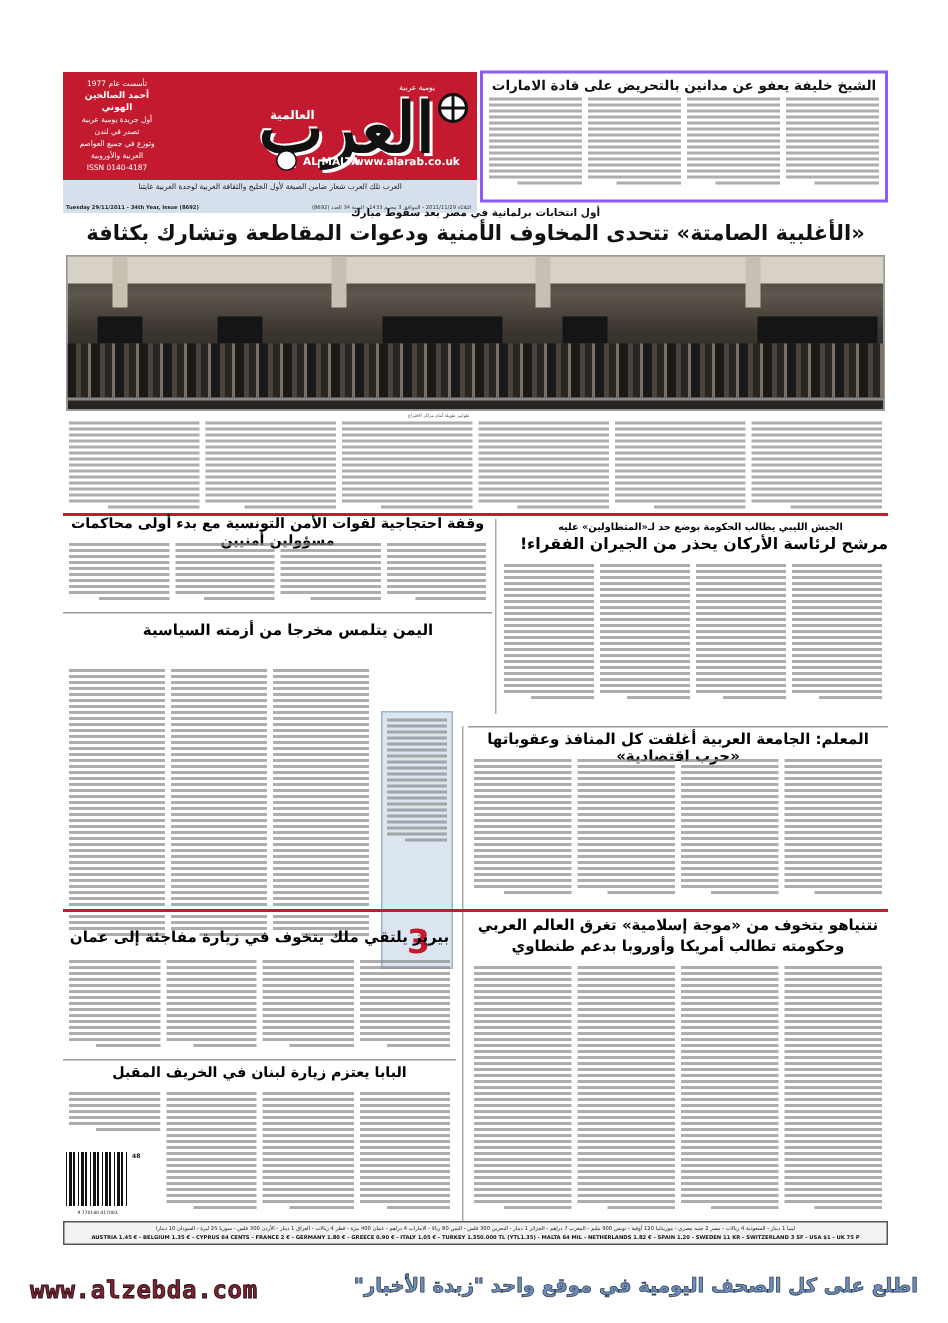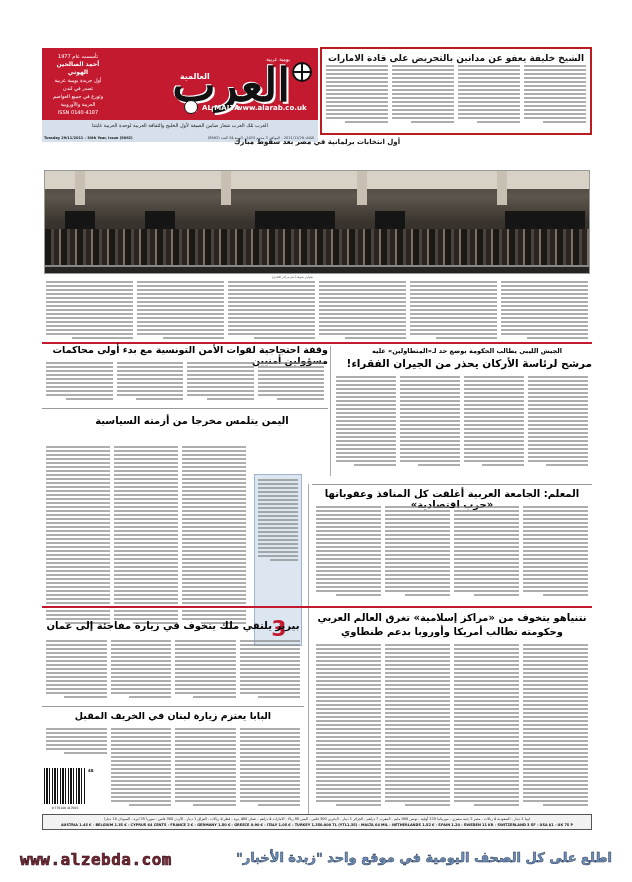--- a/index.html
+++ b/index.html
@@ -23,21 +23,21 @@
   .logo-alarab-latin { position: absolute; left: 60px; top: 50px; font-size: 7px; color: #fff; font-weight: bold; }
   .logo-url { position: absolute; left: 94px; top: 50px; font-size: 7px; color: #fff; font-weight: bold; }
   .logo-circle { position: absolute; left: 42px; top: 46px; width: 14px; height: 14px; border-radius: 50%; background: #fff; border: 1px solid #111; }
 
   .mast-strip { position: absolute; left: 0; top: 76px; width: 276px; height: 22px; background: #d5e0ec; }
   .strip-slogan { position: absolute; left: 10px; right: 10px; top: 2px; font-size: 5px; text-align: center; color: #222; direction: rtl; }
   .strip-date-en { position: absolute; left: 2px; bottom: 2px; font-size: 3.5px; color: #222; font-weight: bold; }
   .strip-date-ar { position: absolute; right: 4px; bottom: 2px; font-size: 3.5px; color: #333; direction: rtl; }
 
   
-  .top-box { position: absolute; left: 278px; top: 3px; width: 272px; height: 88px; border: 2px solid #b91c1c; background: #fff; }
+  .top-box { position: absolute; left: 278px; top: 3px; width: 272px; height: 88px; border: 2px solid #8b5cf6; background: #fff; }
   .top-box h2 { font-size: 9px; font-weight: bold; text-align: center; margin-top: 4px; direction: rtl; color: #111; }
   .cols { display: flex; flex-direction: row-reverse; gap: 4px; padding: 2px 4px; }
   .col { flex: 1; }
 
   .textlines { display: flex; flex-direction: column; gap: 2px; }
   .textlines span { display: block; height: 2px; background: #8a8a8a; opacity: 0.7; }
   .textlines span.short { width: 70%; margin-left: auto; }
 
   
   .kicker { position: absolute; left: 0; top: 94px; width: 550px; text-align: center; font-size: 7px; font-weight: bold; direction: rtl; color: #111; }
@@ -54,21 +54,21 @@
   .egypt-cols { position: absolute; left: 0; top: 235px; width: 550px; height: 64px; }
 
   .redline { position: absolute; height: 2px; background: #c41a30; }
 
   
   .libya-kicker { position: absolute; left: 300px; top: 303px; width: 250px; text-align: center; font-size: 6.5px; font-weight: bold; direction: rtl; }
   .libya-head { position: absolute; left: 290px; top: 313px; width: 260px; text-align: right; font-size: 10.5px; font-weight: bold; direction: rtl; }
   .libya-cols { position: absolute; left: 290px; top: 330px; width: 260px; height: 98px; }
 
   
-  .tun-head { position: absolute; left: 0; top: 300px; width: 286px; font-size: 9.5px; font-weight: bold; direction: rtl; }
+  .tun-head { position: absolute; left: 0; top: 300px; width: 286px; text-align: center; font-size: 9.5px; font-weight: bold; direction: rtl; }
   .tun-cols { position: absolute; left: 0; top: 316px; width: 286px; height: 44px; }
 
   
   .yemen-head { position: absolute; left: 40px; top: 370px; width: 220px; text-align: center; font-size: 10px; font-weight: bold; direction: rtl; line-height: 14px; }
   .yemen-cols { position: absolute; left: 0; top: 400px; width: 208px; height: 200px; }
 
   
   .mor-box { position: absolute; left: 212px; top: 430px; width: 48px; height: 172px; background: #dce6f1; border: 1px solid #9fb3cc; }
   .mor-title { text-align: center; font-size: 9px; font-weight: bold; line-height: 11px; color: #111; direction: rtl; margin-top: 4px; }
   .mor-box .textlines { padding: 4px 3px; gap: 2px; }
@@ -204,20 +204,21 @@
           <span></span>
           <span></span>
           <span></span>
           <span></span>
           <span class="short"></span>
         </div>
     </div>
   </div>
 
   <div class="kicker">أول انتخابات برلمانية في مصر بعد سقوط مبارك</div>
+  <div class="main-head">«الأغلبية الصامتة» تتحدى المخاوف الأمنية ودعوات المقاطعة وتشارك بكثافة</div>
   <div class="photo">
     <div class="ceiling"></div>
     <div class="pillar" style="left:30px"></div>
     <div class="pillar" style="left:176px"></div>
     <div class="pillar" style="left:312px"></div>
     <div class="pillar" style="left:452px"></div>
     <div class="win" style="left:20px;width:30px"></div>
     <div class="win" style="left:100px;width:30px"></div>
     <div class="win" style="left:210px;width:80px"></div>
     <div class="win" style="left:330px;width:30px"></div>
@@ -771,21 +772,21 @@
         <span></span>
         <span></span>
         <span></span>
         <span class="short"></span>
       </div>
   </div>
 
   <div class="redline" style="left:0;top:562px;width:550px"></div>
 
   <div class="net-head">
-    <div>نتنياهو يتخوف من «مراكز إسلامية» تغرق العالم العربي</div>
+    <div>نتنياهو يتخوف من «موجة إسلامية» تغرق العالم العربي</div>
     <div>وحكومته تطالب أمريكا وأوروبا بدعم طنطاوي</div>
   </div>
   <div class="net-cols cols">
     <div class="col textlines">
         <span></span>
         <span></span>
         <span></span>
         <span></span>
         <span></span>
         <span></span>

